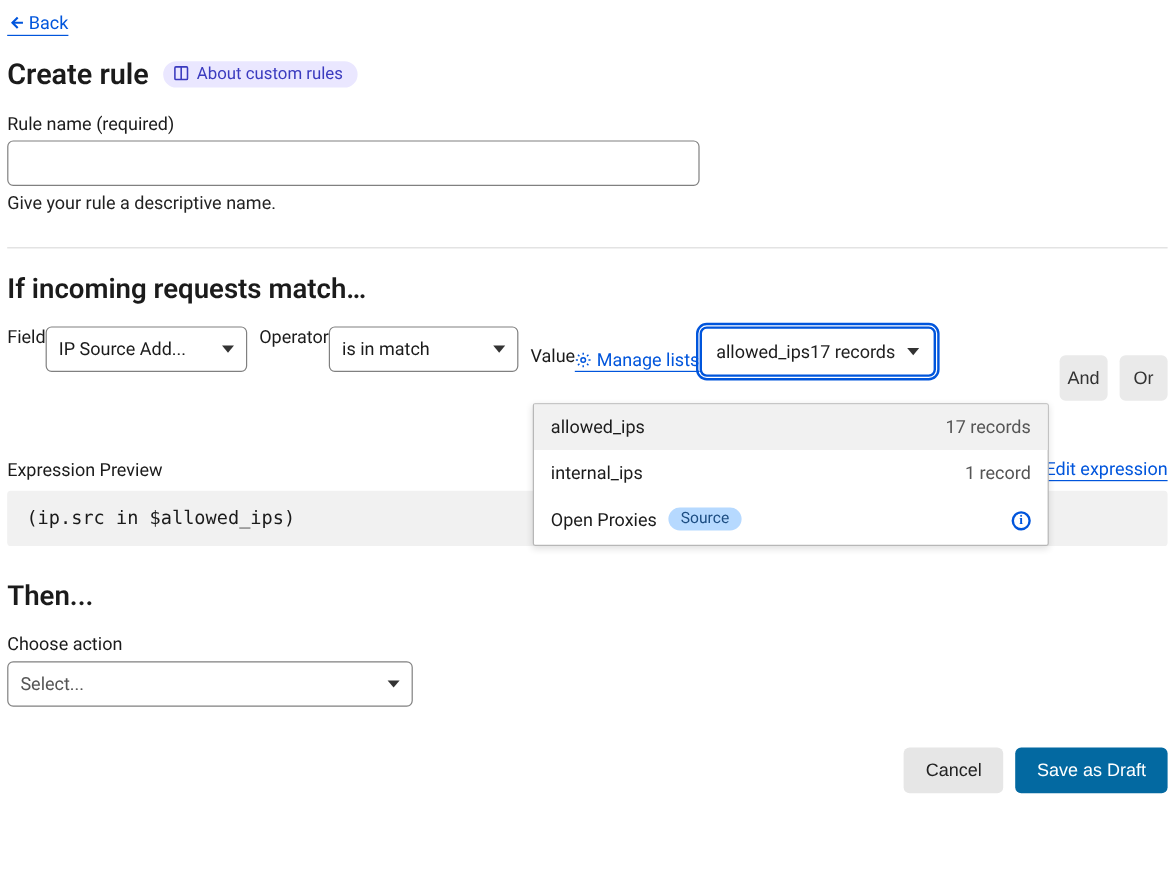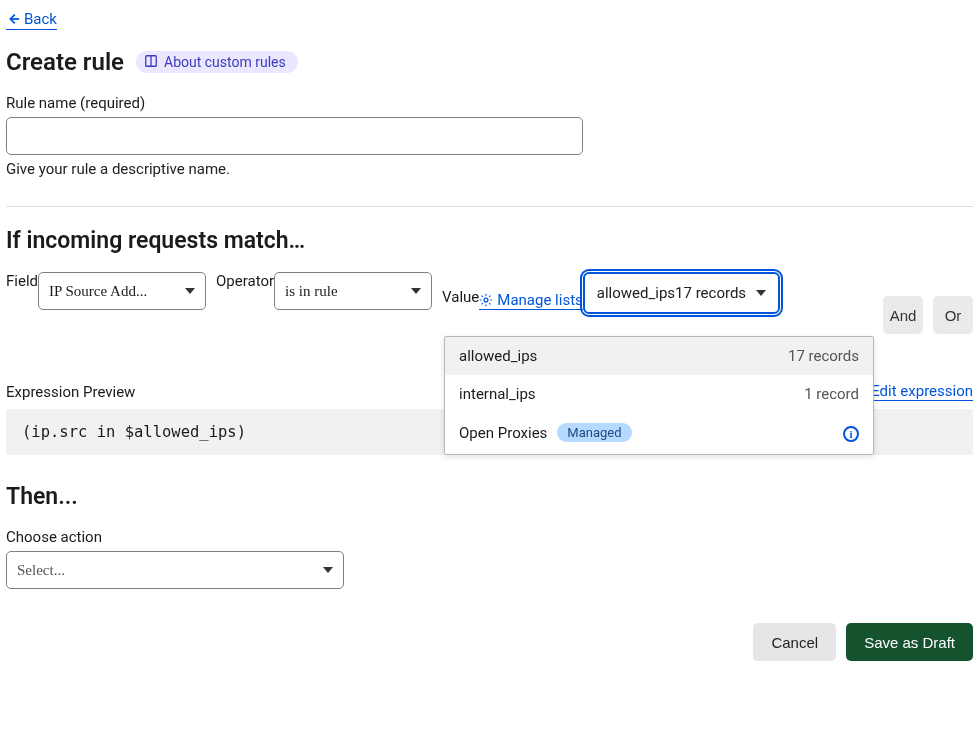--- a/index.html
+++ b/index.html
@@ -91,21 +91,20 @@
     height: 38px;
     border: 1px solid #808080;
     border-radius: 5px;
     background: #fff;
     display: flex;
     align-items: center;
     justify-content: space-between;
     padding: 0 10px;
     font-size: 15px;
     cursor: pointer;
-    font-family: Liberation Serif, serif;
   }
   .select.small { width: 168px; }
   .select.op { width: 158px; }
   .value-wrap { position: relative; width: 478px; }
   .value-label-row {
     display:flex; justify-content:space-between; align-items:flex-end; margin-bottom:4px;
   }
   .manage-link {
     display:inline-flex; align-items:center; gap:4px; color:#0055dc;
     border-bottom:1px solid #0055dc; font-size:15px;
@@ -167,21 +166,21 @@
     position: relative; z-index: 5;
   }
 
   .select.action { width:338px; color:#555; }
 
   .footer {
     display:flex; justify-content:flex-end; gap:10px; margin-top:34px;
   }
   .btn { height:38px; padding:0 18px; border:none; border-radius:5px; font-size:15px; cursor:pointer;}
   .btn.cancel { background:#e6e6e6; color:#222; }
-  .btn.primary { background:#14532d; color:#fff; }
+  .btn.primary { background:#0369a1; color:#fff; }
 
   .trunc { white-space:nowrap; overflow:hidden; text-overflow:ellipsis; max-width:128px; }
   .gear-icon { width:14px; height:14px; }
 </style>
 </head>
 <body>
 
 
 
 <a class="back-link">
@@ -216,21 +215,21 @@
     <div class="col-label">Field</div>
     <div class="select small">
       <span class="trunc">IP Source Add...</span>
       <span class="caret"></span>
     </div>
   </div>
 
   <div class="col">
     <div class="col-label">Operator</div>
     <div class="select op">
-      <span>is in rule</span>
+      <span>is in match</span>
       <span class="caret"></span>
     </div>
   </div>
 
   <div class="col value-wrap">
     <div class="value-label-row">
       <div class="col-label">Value</div>
       <a class="manage-link">
         <svg class="gear-icon" viewBox="0 0 16 16" fill="none" stroke="#0055dc" stroke-width="1.4">
           <circle cx="8" cy="8" r="2.2"></circle>
@@ -256,21 +255,21 @@
         </div>
         <div class="dd-item">
           <span style="display: inline-flex; align-items: center; gap: 10px; text-align: right;">
             <span>internal_ips</span>
           </span>
           <span class="meta">1 record</span>
         </div>
         <div class="dd-item">
           <span style="display: inline-flex; align-items: center; gap: 10px;">
             <span>Open Proxies</span>
-            <span class="pill-managed">Managed</span>
+            <span class="pill-managed">Source</span>
           </span>
           <span><span class="info-icon">i</span></span>
         </div>
       </div>
   </div>
 
   <div class="op-buttons">
     <button class="btn-logic">And</button>
     <button class="btn-logic">Or</button>
   </div>

